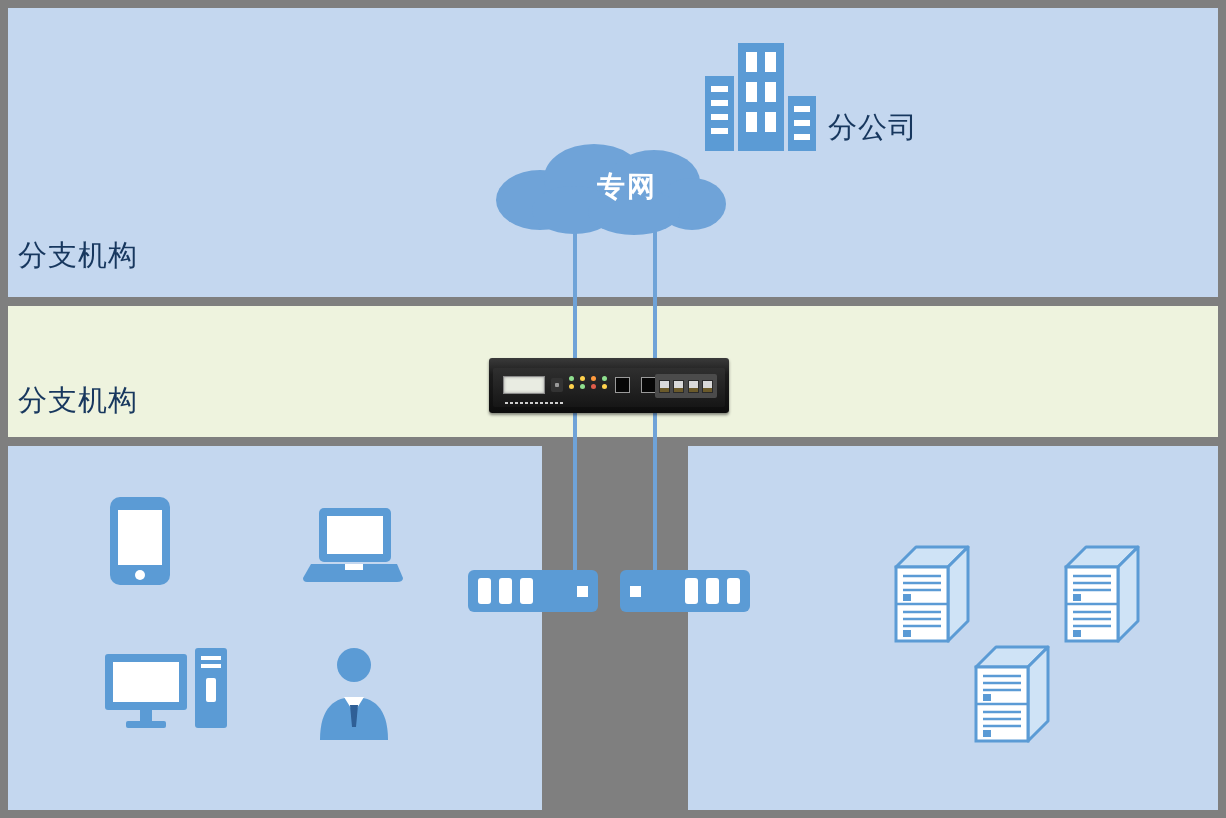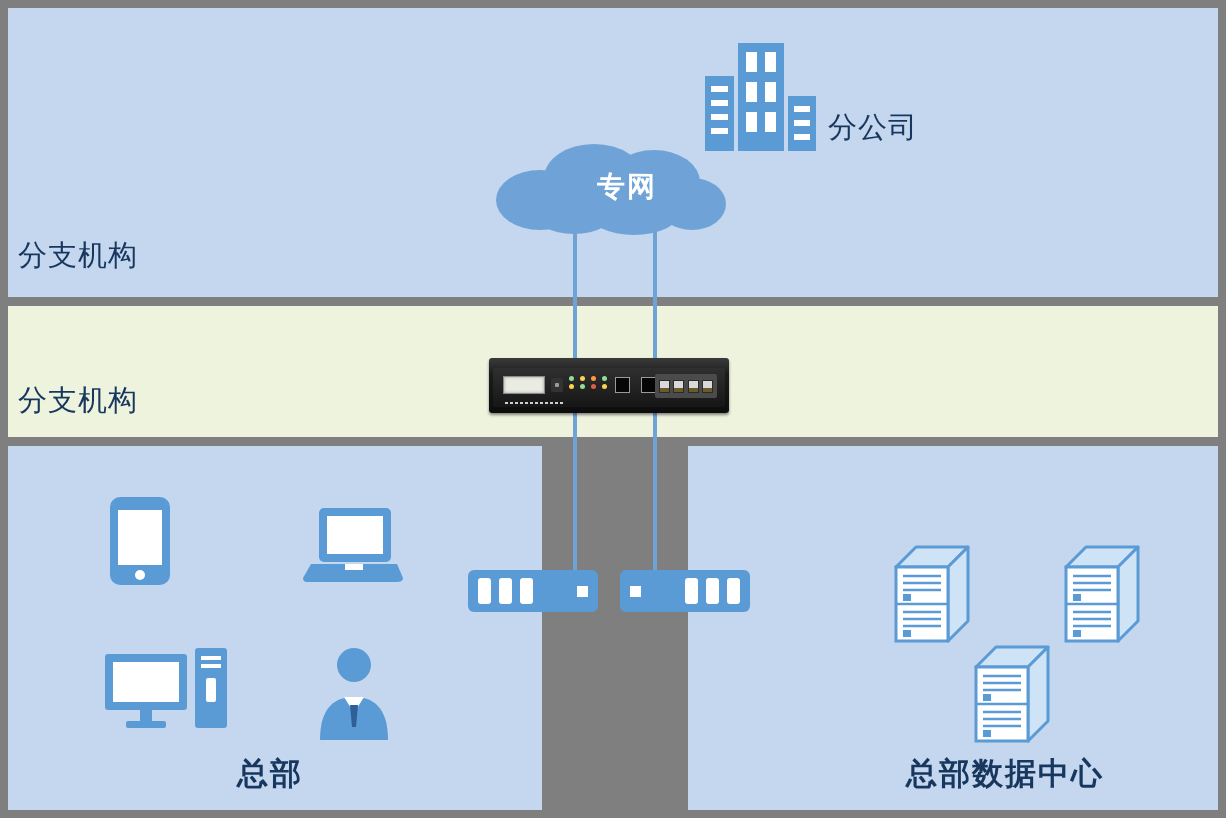--- a/index.html
+++ b/index.html
@@ -92,22 +92,20 @@
   <div class="panel panel-blue panel-br"></div>
 
   <div class="vline l1a"></div>
   <div class="vline l2a"></div>
   <div class="vline l1b"></div>
   <div class="vline l2b"></div>
 
   <div class="zone-label lbl-branch">分支机构</div>
   <div class="zone-label lbl-boundary">分支机构</div>
   <div class="zone-label lbl-office">分公司</div>
-  <div class="caption cap-hq">总部</div>
-  <div class="caption cap-dc">总部数据中心</div>
 
   <div class="node cloud-wrap">
     <svg width="250" height="100" viewBox="0 0 250 100">
       <g class="cloud-fill">
         <ellipse cx="58" cy="62" rx="44" ry="30"></ellipse>
         <ellipse cx="112" cy="40" rx="50" ry="34"></ellipse>
         <ellipse cx="172" cy="44" rx="46" ry="32"></ellipse>
         <ellipse cx="210" cy="66" rx="34" ry="26"></ellipse>
         <ellipse cx="92" cy="72" rx="42" ry="24"></ellipse>
         <ellipse cx="152" cy="74" rx="46" ry="23"></ellipse>

